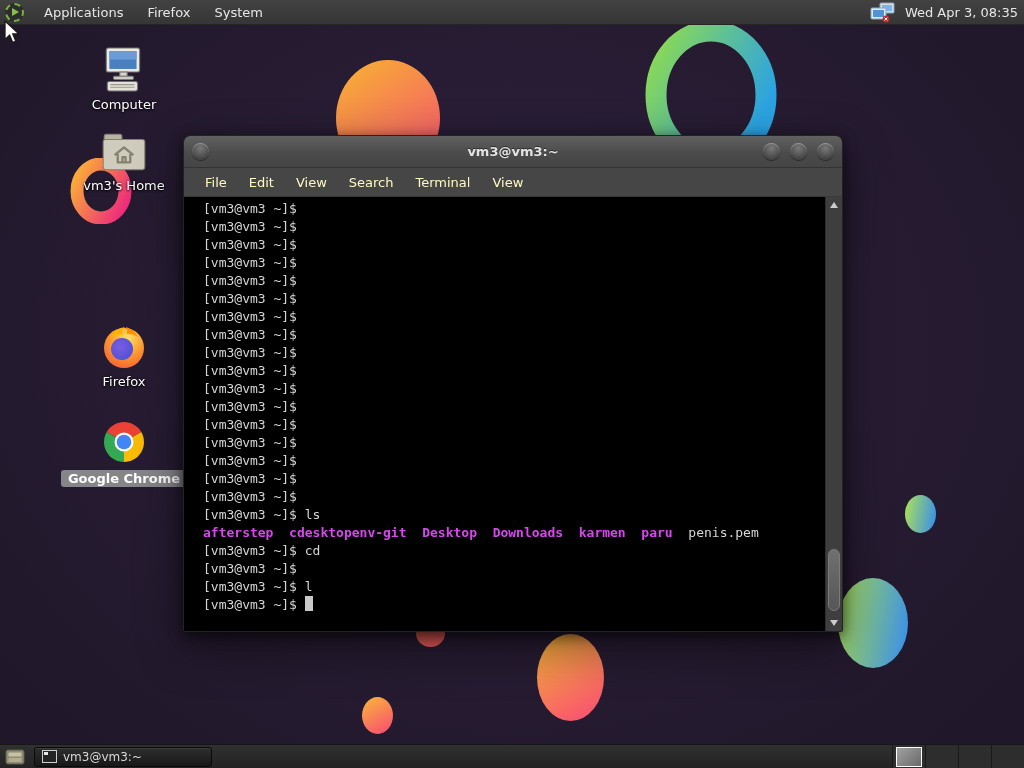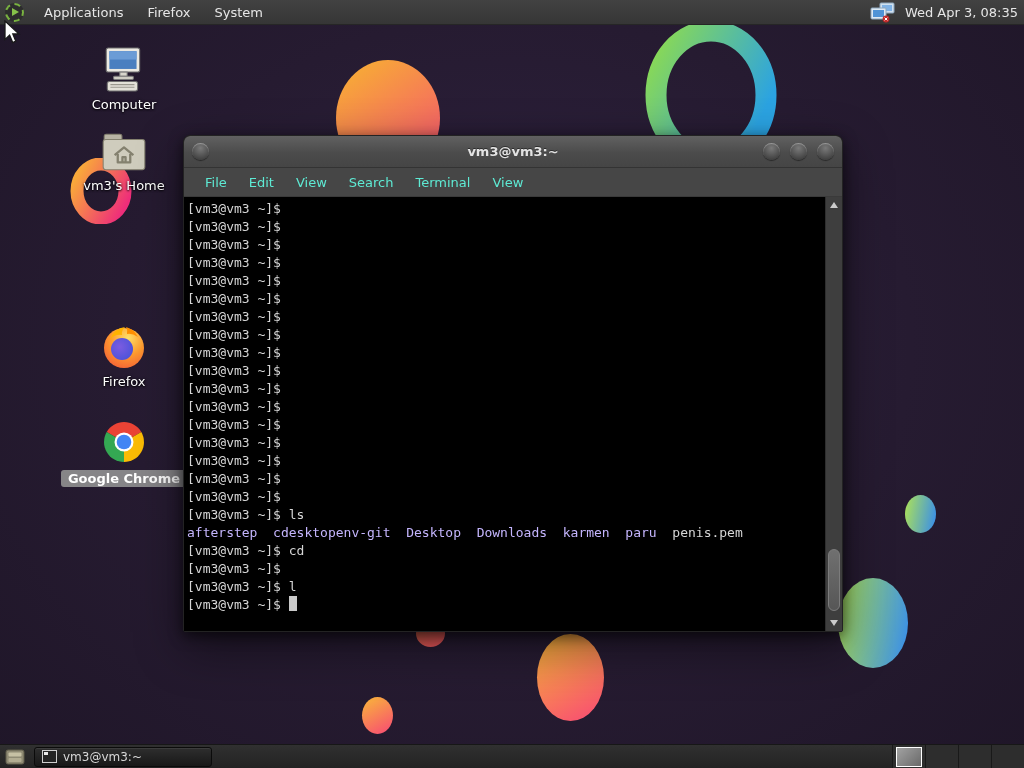--- a/index.html
+++ b/index.html
@@ -56,26 +56,26 @@
     border-bottom:1px solid #333; display:flex; align-items:center; position:relative; }
   .title-text { position:absolute; left:0; right:0; text-align:center; font-size:13px;
     font-weight:bold; color:#e3e3e3; text-shadow:0 -1px 0 rgba(0,0,0,.45); }
   .win-btn { width:17px; height:17px; border-radius:50%;
     background:radial-gradient(circle at 50% 30%, #7a7a7a, #414141 78%);
     box-shadow:inset 0 1px 1px rgba(255,255,255,.35), 0 1px 1px rgba(0,0,0,.45); }
   .btn-left { margin-left:8px; }
   .btns-right { position:absolute; right:8px; display:flex; gap:10px; }
   .menubar { height:29px; flex:0 0 29px; background:#464646; border-bottom:1px solid #3a3a3a;
     display:flex; align-items:center; padding-left:10px; }
-  .menu-item { padding:0 11px; font-size:13px; color:#5eead4; }
+  .menu-item { padding:0 11px; font-size:13px; color:#fef9c3; }
   .term { flex:1; position:relative; background:#000; overflow:hidden;
     font-family:"DejaVu Sans Mono", monospace; font-size:13px; line-height:18px; color:#d6d6d6; }
   .term-output { padding:3px 22px 0 3px; }
-  .term-line { white-space:pre; height:18px; }
-  .term-line .dir { color:#c4b5fd; font-weight:normal; }
+  .term-line { white-space:pre; height:18px;margin-left:16px; }
+  .term-line .dir { color:#d946ef; font-weight:bold; }
   .cursor { display:inline-block; width:8px; height:15px; background:#c9c9c9; vertical-align:-2px; }
 
   .scrollbar { position:absolute; top:0; right:0; width:17px; height:100%;
     background:#3e3e3e; border-left:1px solid #2e2e2e; }
   .sb-up, .sb-down { position:absolute; left:4px; width:0; height:0;
     border-left:4.5px solid transparent; border-right:4.5px solid transparent; }
   .sb-up   { top:5px;    border-bottom:6px solid #cccccc; }
   .sb-down { bottom:5px; border-top:6px solid #cccccc; }
   .sb-thumb { position:absolute; left:2px; top:352px; width:12px; height:62px; border-radius:6px;
     background:linear-gradient(#707070,#565656); border:1px solid #7c7c7c; }

